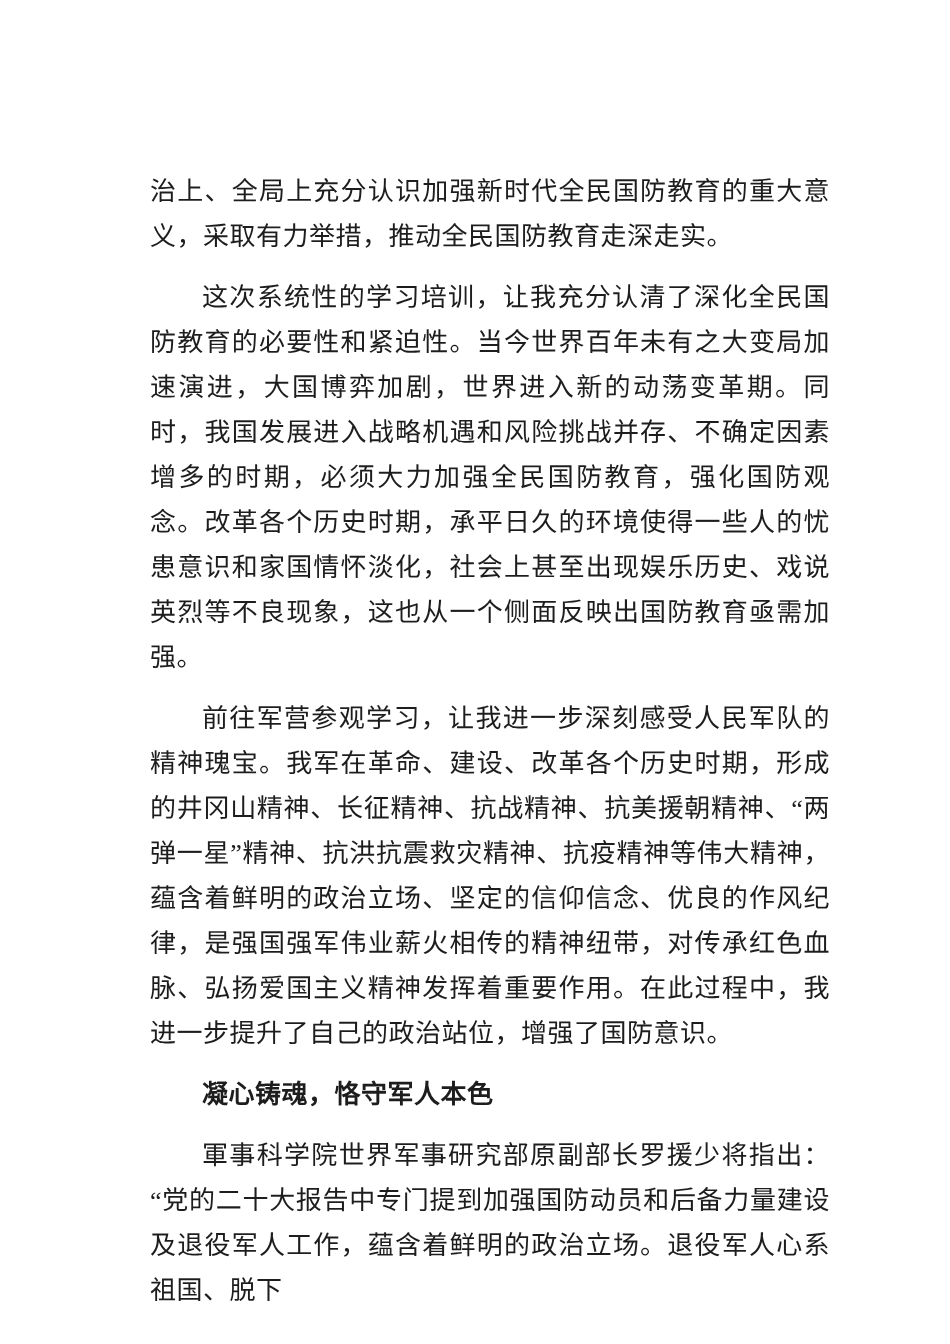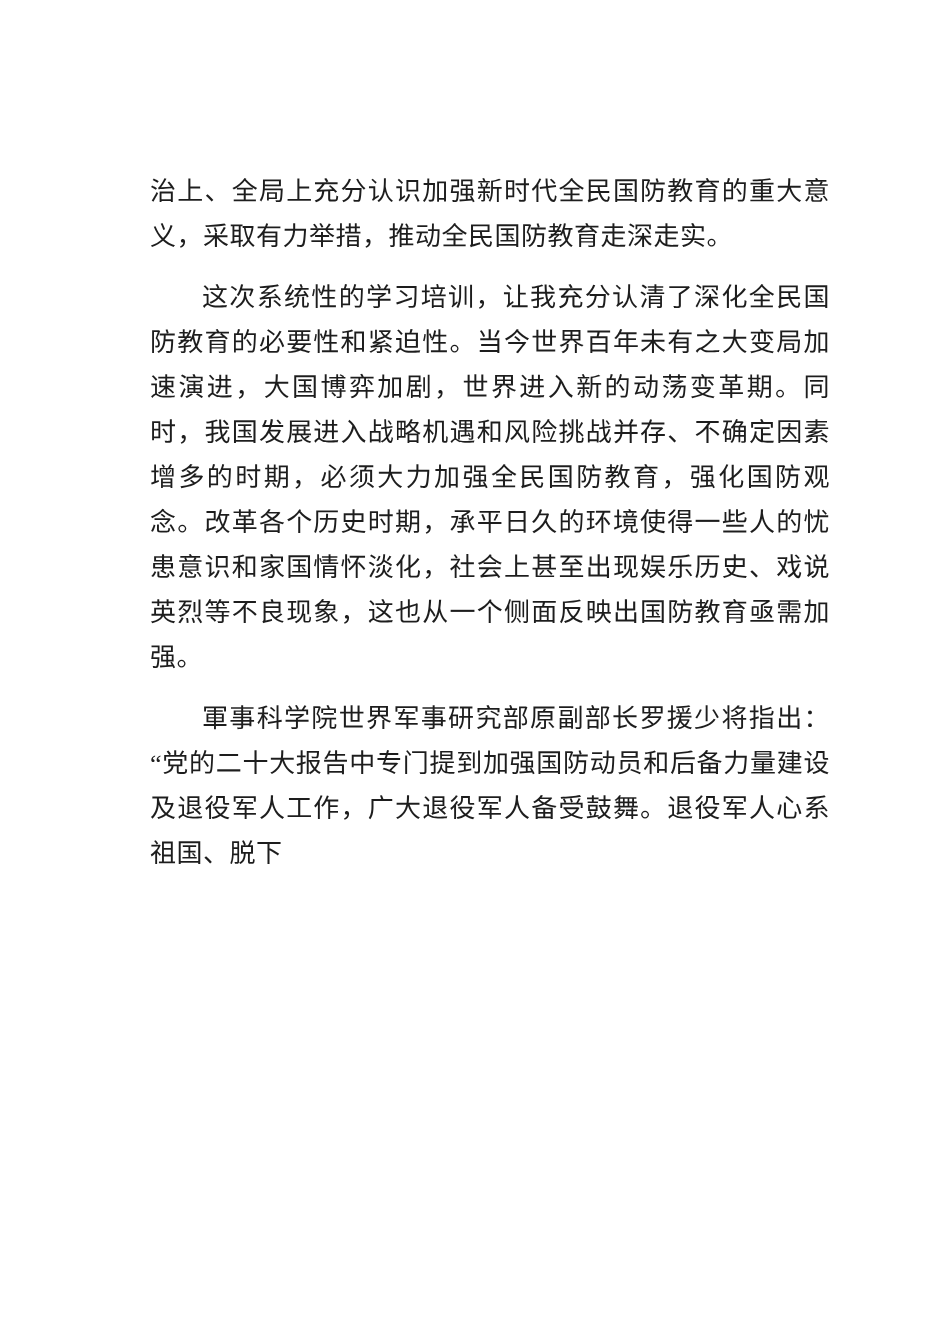--- a/index.html
+++ b/index.html
@@ -43,15 +43,17 @@
     text-align: left;
   }
 </style>
 </head>
 <body>
 
 <div class="page" style="background: rgb(255, 255, 255); color: rgb(29, 29, 29);">
   <div class="doc-body">
       <p class="para body">治上、全局上充分认识加强新时代全民国防教育的重大意义，采取有力举措，推动全民国防教育走深走实。</p>
       <p class="para body indent">这次系统性的学习培训，让我充分认清了深化全民国防教育的必要性和紧迫性。当今世界百年未有之大变局加速演进，大国博弈加剧，世界进入新的动荡变革期。同时，我国发展进入战略机遇和风险挑战并存、不确定因素增多的时期，必须大力加强全民国防教育，强化国防观念。改革各个历史时期，承平日久的环境使得一些人的忧患意识和家国情怀淡化，社会上甚至出现娱乐历史、戏说英烈等不良现象，这也从一个侧面反映出国防教育亟需加强。</p>
-      <p class="para body indent">軍事科学院世界军事研究部原副部长罗援少将指出：“党的二十大报告中专门提到加强国防动员和后备力量建设及退役军人工作，广大退役军人备受鼓舞。退役军人心系祖国、脱下</p>
+      <p class="para body indent">前往军营参观学习，让我进一步深刻感受人民军队的精神瑰宝。我军在革命、建设、改革各个历史时期，形成的井冈山精神、长征精神、抗战精神、抗美援朝精神、“两弹一星”精神、抗洪抗震救灾精神、抗疫精神等伟大精神，蕴含着鲜明的政治立场、坚定的信仰信念、优良的作风纪律，是强国强军伟业薪火相传的精神纽带，对传承红色血脉、弘扬爱国主义精神发挥着重要作用。在此过程中，我进一步提升了自己的政治站位，增强了国防意识。</p>
+      <p class="para subheading indent">凝心铸魂，恪守军人本色</p>
+      <p class="para body indent">軍事科学院世界军事研究部原副部长罗援少将指出：“党的二十大报告中专门提到加强国防动员和后备力量建设及退役军人工作，蕴含着鲜明的政治立场。退役军人心系祖国、脱下</p>
     </div>
 </div>
 
 </body></html>

